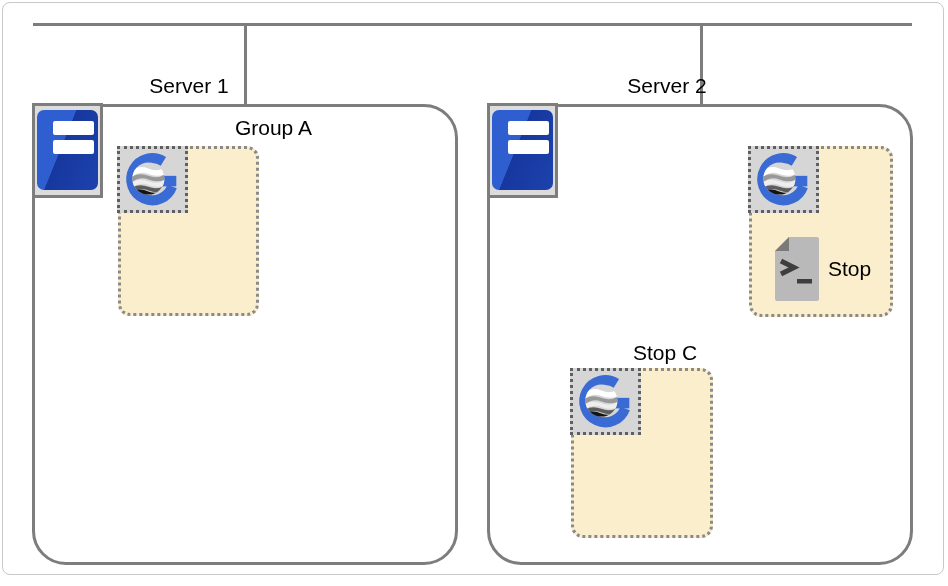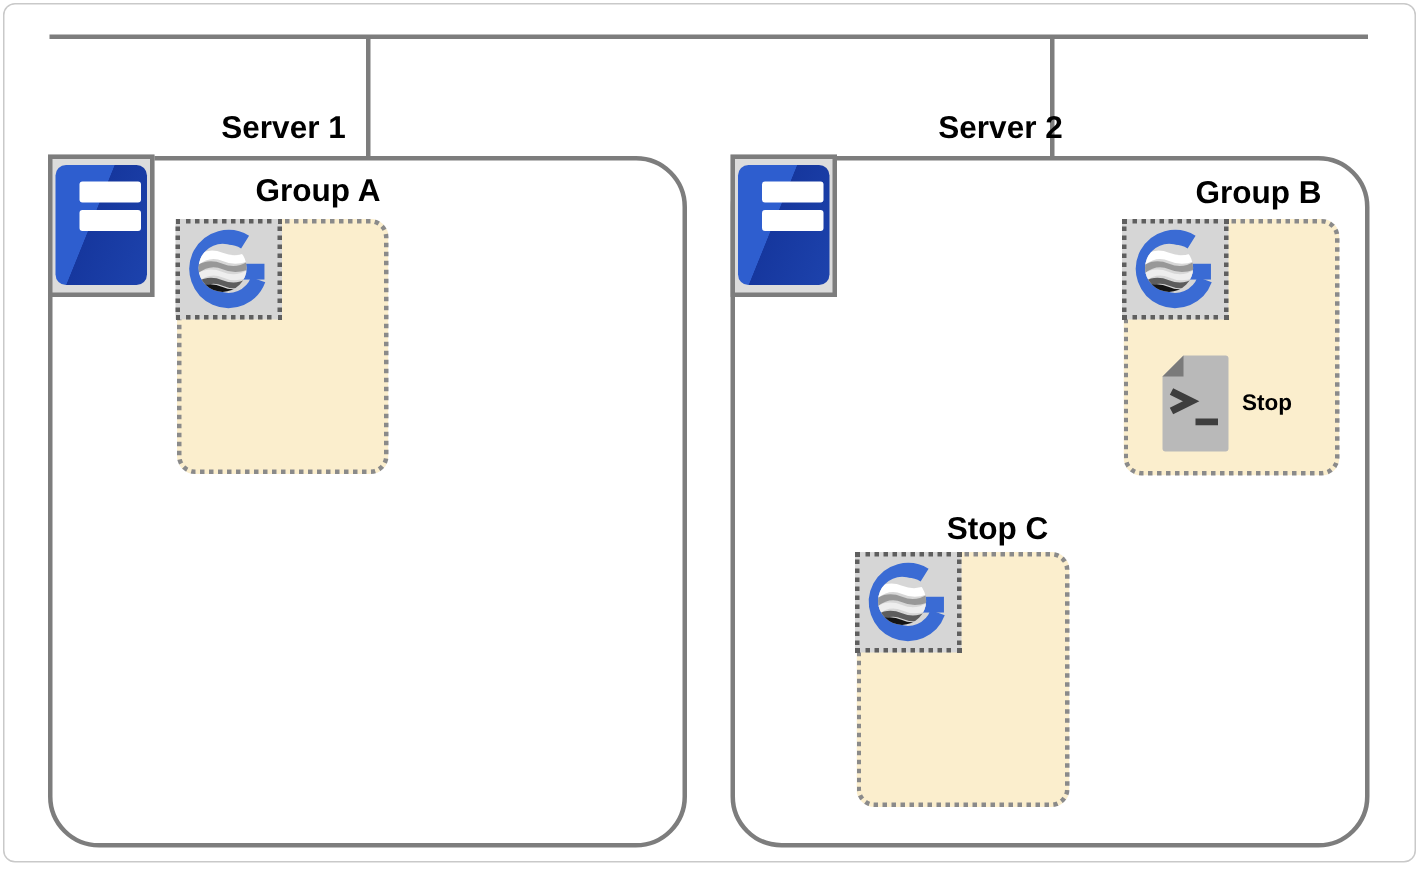--- a/index.html
+++ b/index.html
@@ -1,18 +1,18 @@
 <!DOCTYPE html>
 <html><head>
 <meta charset="utf-8">
 <style>
   html,body{margin:0;padding:0;background:#ffffff;}
   .canvas{
     position:relative;width:948px;height:586px;background:#ffffff;
-    font-family:"Liberation Sans", sans-serif;color:#000;overflow:hidden;font-weight:bold;
+    font-family:"Liberation Sans", sans-serif;color:#000;overflow:hidden;
   }
   .frame{
     position:absolute;left:2px;top:2px;width:940px;height:571px;
     border:1px solid #c9c9c9;border-radius:8px;
   }
   
   .bus{position:absolute;left:33px;top:23px;width:879px;height:3px;background:#7d7d7d;}
   .drop{position:absolute;width:3px;background:#7d7d7d;}
   .drop1{left:244px;top:24px;height:82px;}
   .drop2{left:700px;top:24px;height:82px;}
@@ -33,42 +33,42 @@
     background:linear-gradient(112deg,#2e5ecf 0%,#2e5ecf 42%,#16379e 42.5%,#1d43ad 100%);
   }
   .tower-bar{position:absolute;left:16px;width:41px;height:14px;background:#ffffff;border-radius:2px;}
   .bar1{top:11px;} .bar2{top:30px;}
   
   .lbl{
     position:absolute;width:200px;height:22px;line-height:22px;text-align:center;
     font-size:21px;white-space:nowrap;
   }
   .srv1{left:89px;top:75px;} .srv2{left:567px;top:75px;}
-  .grpA{left:112px;top:117px;} .grpB{left:739px;top:118px;} .grpC{left:565px;top:342px;}
+  .grpA{left:112px;top:117px;text-align:right;} .grpB{left:739px;top:118px;} .grpC{left:565px;top:342px;}
   
   .group-region{
     position:absolute;box-sizing:border-box;border:3px dotted #8a8a8a;border-radius:12px;
     background:#fbeecd;
   }
   .regA{left:118px;top:146px;width:141px;height:170px;}
   .regB{left:749px;top:146px;width:144px;height:171px;}
   .regC{left:571px;top:368px;width:142px;height:170px;}
   
   .group-icon{
     position:absolute;box-sizing:border-box;width:71px;height:67px;
     background:#d6d6d6;border:3px dotted #5f5f5f;
   }
   .gicA{left:117px;top:146px;} .gicB{left:748px;top:146px;} .gicC{left:570px;top:368px;}
   .group-icon svg{position:absolute;left:0;top:0;width:65px;height:61px;}
   
   .script-item{position:absolute;left:774px;top:236px;width:110px;height:66px;}
   .script-item svg{position:absolute;left:0;top:0;width:46px;height:66px;}
   .stop-lbl{
     position:absolute;left:54px;top:22px;height:22px;line-height:22px;
-    font-size:15px;white-space:nowrap;
+    font-size:21px;white-space:nowrap;
   }
   .defs-holder{position:absolute;width:0;height:0;overflow:hidden;}
 </style>
 </head>
 <body>
 
 <div class="canvas">
 
   <svg class="defs-holder" aria-hidden="true">
     <defs>
@@ -122,21 +122,20 @@
   </div>
 
   <div class="lbl grpA">Group A</div>
   <div class="group-region regA"></div>
   <div class="group-icon gicA">
     <svg viewBox="0 0 71 66">
         <use href="#g-logo"></use>
       </svg>
   </div>
 
-  <div class="lbl grpB">Group B</div>
   <div class="group-region regB"></div>
   <div class="group-icon gicB">
     <svg viewBox="0 0 71 66">
         <use href="#g-logo"></use>
       </svg>
   </div>
   <div class="script-item">
     <svg viewBox="0 0 46 66">
         <use href="#script-file"></use>
       </svg>

